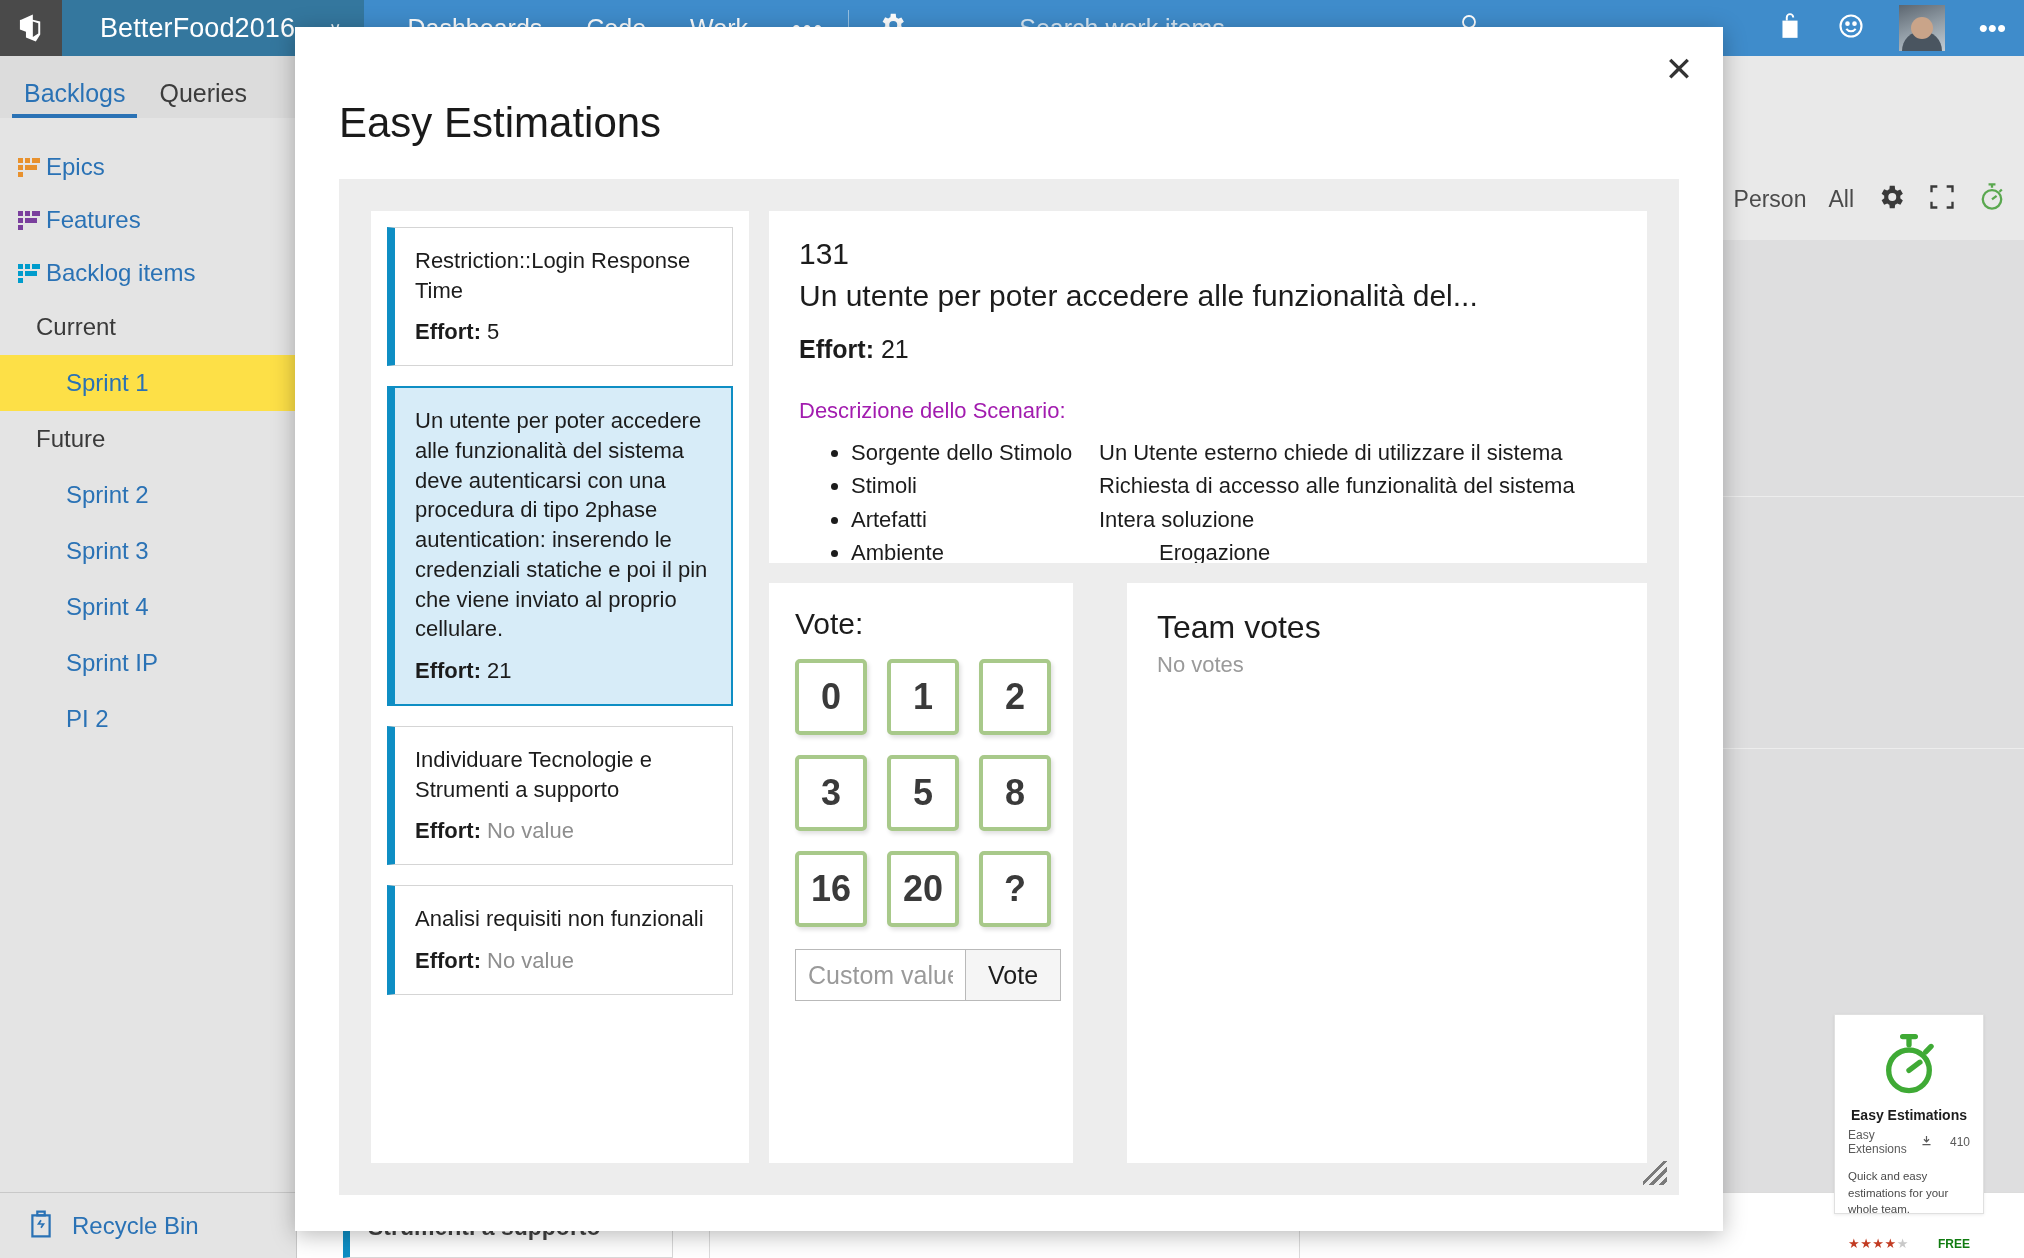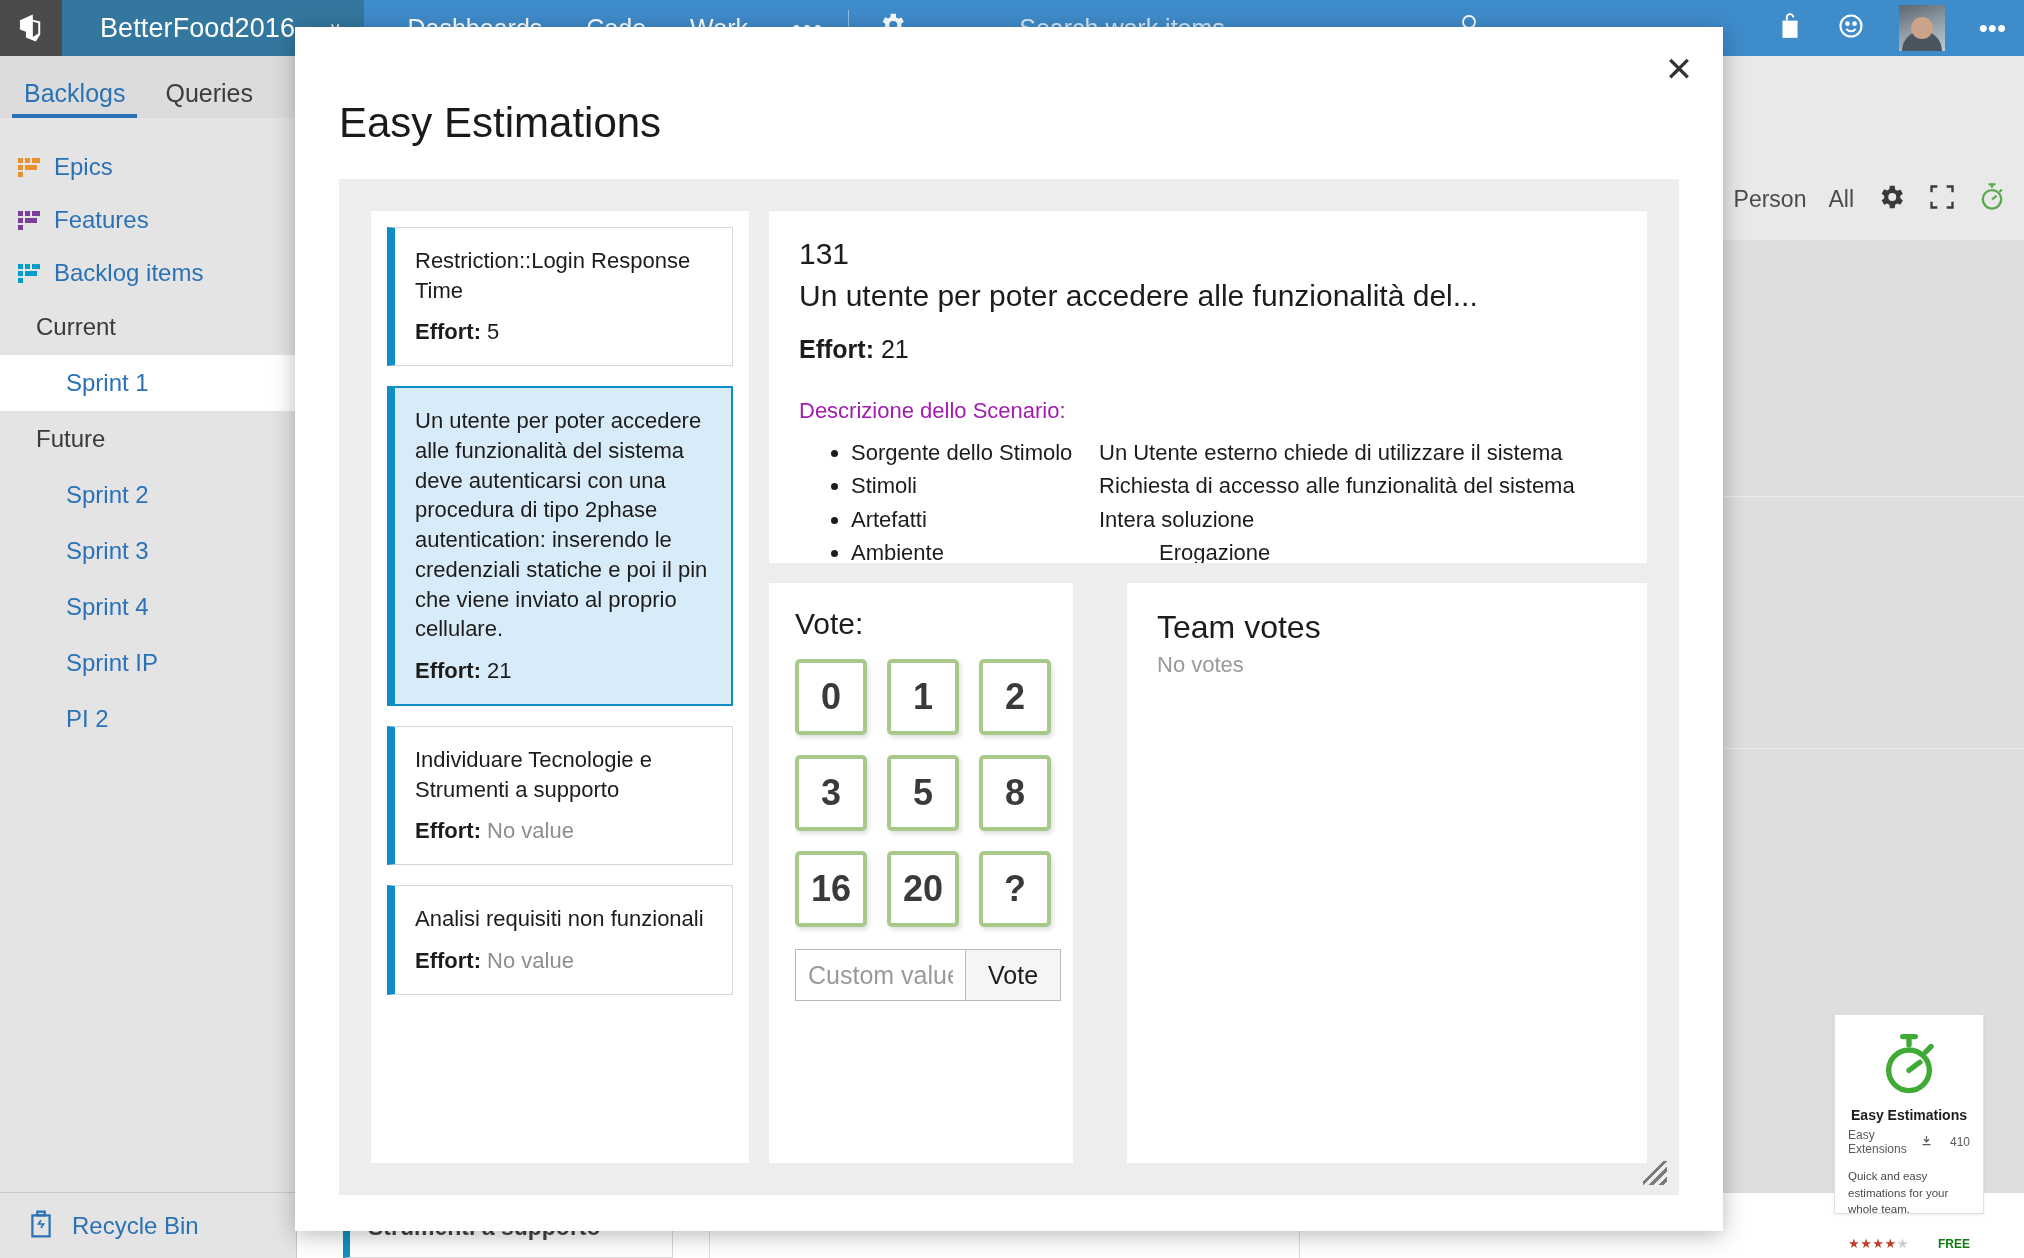--- a/index.html
+++ b/index.html
@@ -56,43 +56,43 @@
   .avatar::before {
     content:""; position:absolute; left:50%; bottom:0; transform:translateX(-50%);
     width: 40px; height: 20px; border-radius: 20px 20px 0 0; background:#4a5560;
   }
 
   
   .sidebar {
     position: absolute; top: 56px; left: 0; width: 297px; bottom: 0;
     background: #e4e4e4; border-right: 1px solid #c8c8c8;
   }
-  .tabs { display: flex; align-items: flex-end; height: 62px; padding-left: 12px; gap: 16px;
+  .tabs { display: flex; align-items: flex-end; height: 62px; padding-left: 12px; gap: 10px;
           background:#dcdcdc; }
   .tab { font-size: 25px; padding: 0 12px 10px 12px; color: #3c3c3c; position: relative; }
   .tab.active { color: #2a72b5; }
   .tab.active::after {
     content:""; position:absolute; left:0; right:0; bottom:0; height:4px; background:#2a72b5;
   }
   .side-list { padding-top: 22px; }
-  .side-row { display:flex; align-items:center; gap:14px; height: 53px; padding-left: 18px; }
+  .side-row { display:flex; align-items:center; gap:6px; height: 53px; padding-left: 18px; }
   .side-row .lbl { color:#2a72b5; font-size: 24px; }
   .tile {
     width: 22px; height: 18px; position: relative; flex: none;
   }
   .tile i { position:absolute; display:block; }
   .tile i:nth-child(1){ left:0; top:0; width:5px; height:5px; }
   .tile i:nth-child(2){ left:7px; top:0; width:5px; height:5px; }
   .tile i:nth-child(3){ left:14px; top:0; width:8px; height:5px; }
   .tile i:nth-child(4){ left:0; top:7px; width:5px; height:5px; }
   .tile i:nth-child(5){ left:7px; top:7px; width:12px; height:5px; }
   .tile i:nth-child(6){ left:0; top:14px; width:5px; height:5px; }
   .group-head { font-size: 24px; color: #3a3a3a; padding: 14px 0 14px 36px; }
   .sprint-row { padding: 14px 0 14px 66px; font-size: 24px; color: #2a72b5; }
-  .sprint-row.selected { background: #ffffff; }
+  .sprint-row.selected { background: #fde047; }
   .recycle {
     position:absolute; left:0; right:0; bottom: 0; height: 66px;
     border-top:1px solid #c8c8c8; display:flex; align-items:center; gap:16px; padding-left:26px;
   }
   .recycle .lbl { color:#2a72b5; font-size:24px; }
 
   
   .bg-content { position:absolute; top:56px; left:297px; right:0; bottom:0; background:#e9e9e9; }
   .bg-toolbar-row {
     position:absolute; right: 18px; top: 126px; display:flex; align-items:center; gap: 22px;

